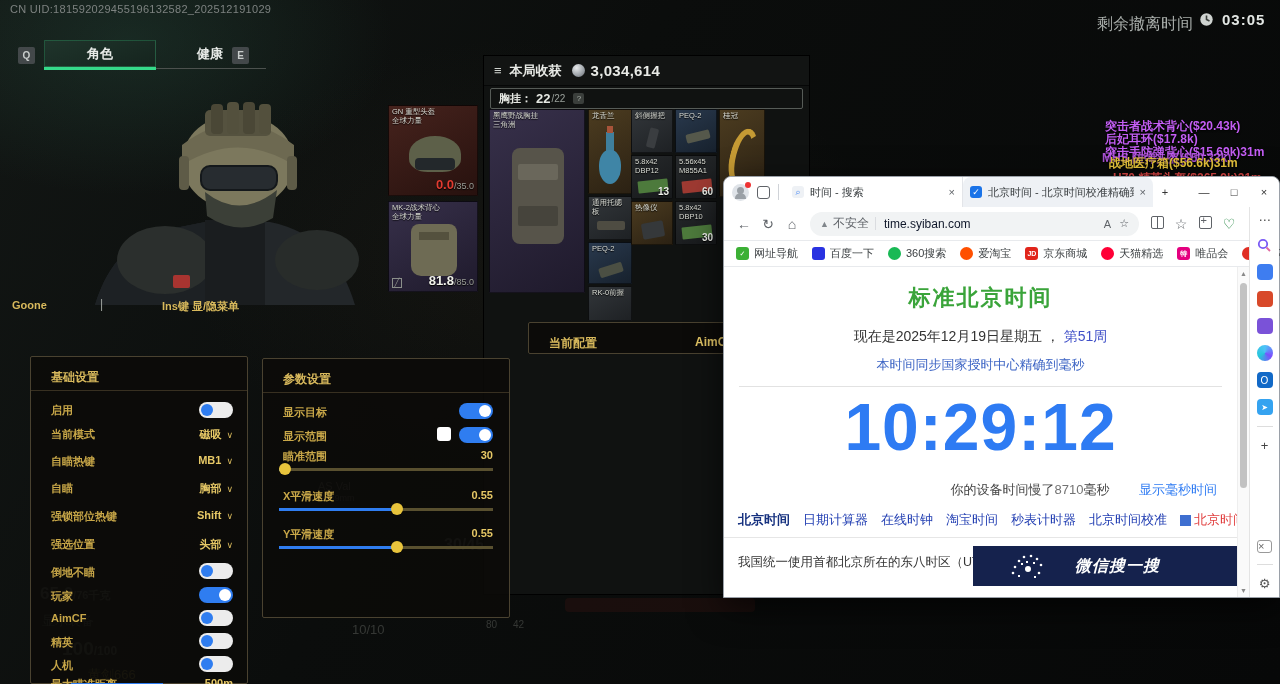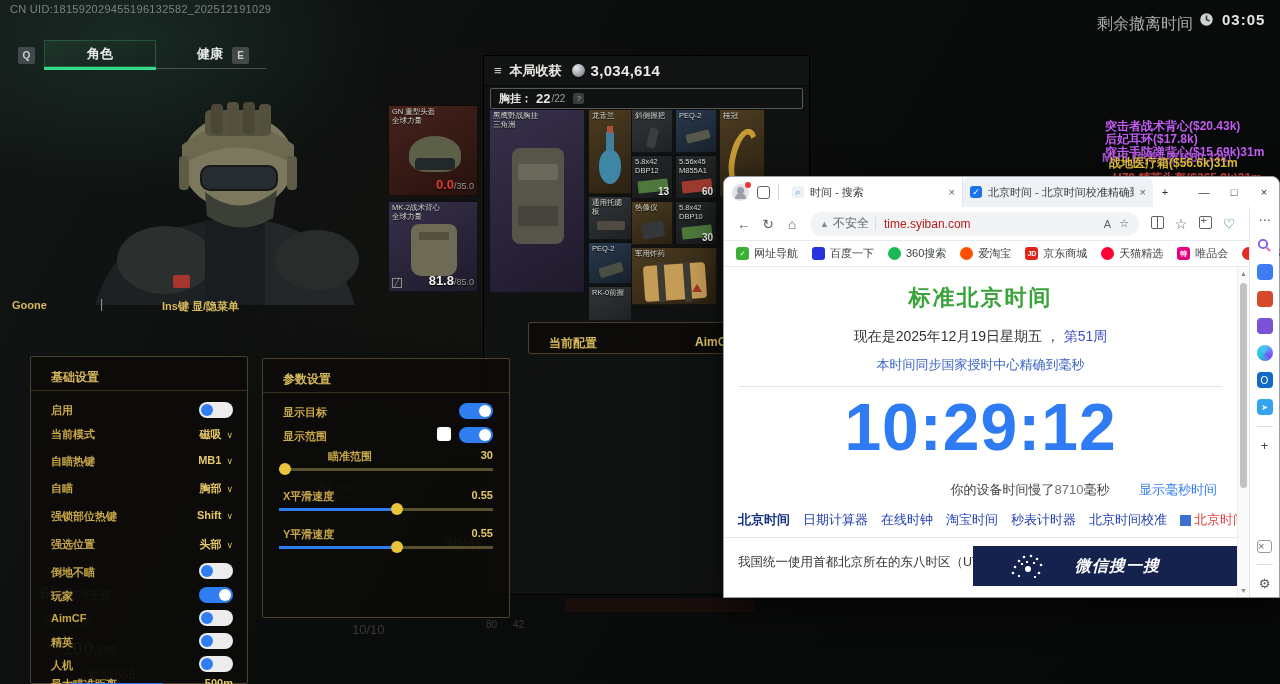--- a/index.html
+++ b/index.html
@@ -100,21 +100,21 @@
   .btab .x{margin-left:6px;color:#5f6368;font-size:11px;}
   .btab.active{background:#eef1f5;border-radius:8px 8px 0 0;}
   .winbtn{width:30px;height:28px;display:flex;align-items:center;justify-content:center;color:#333;font-size:11px;}
   .navbar{height:34px;display:flex;align-items:center;padding:0 8px;border-bottom:1px solid #e8eaed;background:#fff;}
   .navic{width:24px;text-align:center;color:#5f6368;font-size:14px;}
   .addr{flex:1;height:24px;background:#f1f3f4;border-radius:12px;display:flex;align-items:center;
     padding:0 10px;margin:0 6px;font-size:12px;color:#3c4043;}
   .addr .warn{color:#80868b;font-size:9px;margin-right:4px;}
   .addr .sec{color:#5f6368;margin-right:6px;}
   .addr .sep{width:1px;height:13px;background:#dadce0;margin-right:8px;}
-  .addr .url{color:#b91c1c;flex:1;}
+  .addr .url{color:#0f172a;flex:1;}
   .addr .aic{color:#5f6368;font-size:11px;margin-left:8px;}
   .mini-shape{width:13px;height:13px;border:1.5px solid #5f6368;border-radius:2px;position:relative;}
   .mini-split::after{content:"";position:absolute;left:5px;top:0;bottom:0;width:1.5px;background:#5f6368;}
   .mini-plus::after{content:"+";position:absolute;left:1px;top:-3px;font-size:11px;color:#5f6368;}
   .bookbar{height:26px;display:flex;align-items:center;gap:14px;padding:0 12px;border-bottom:1px solid #e8eaed;background:#fff;}
   .bm{display:flex;align-items:center;font-size:11px;color:#3c4043;white-space:nowrap;}
   .bm .ic{width:13px;height:13px;border-radius:3px;margin-right:5px;display:flex;align-items:center;justify-content:center;
     color:#fff;font-size:7px;font-weight:bold;}
   .content{flex:1;background:#fff;position:relative;overflow:hidden;text-align:center;}
   .pg-title{margin-top:16px;font-size:22px;font-weight:bold;color:#3aa43a;letter-spacing:2px;}
@@ -274,27 +274,20 @@
     </div>
     <div class="slot t-gold" style="left:147px;top:145px;width:42px;height:44px;">
       <div class="nm">热像仪</div>
       <div class="abs" style="left:10px;top:20px;width:22px;height:16px;background:#35383a;border-radius:2px;transform:rotate(-10deg);"></div>
     </div>
     <div class="slot t-dark" style="left:191px;top:145px;width:42px;height:44px;">
       <div class="nm"><span>5.8x42</span><br><span>DBP10</span></div>
       <div class="abs" style="left:6px;top:24px;width:30px;height:12px;background:#4d7a3c;border-radius:1px;transform:rotate(-6deg);"></div>
       <div class="ct">30</div>
     </div>
-    <div class="slot t-gold" style="left:147px;top:191px;width:86px;height:58px;">
-      <div class="nm">军用炸药</div>
-      <div class="abs" style="left:12px;top:16px;width:62px;height:36px;background:#c59c56;border-radius:4px;transform:rotate(-4deg);"></div>
-      <div class="abs" style="left:26px;top:14px;width:7px;height:40px;background:#3c3a32;transform:rotate(-4deg);"></div>
-      <div class="abs" style="left:52px;top:14px;width:7px;height:40px;background:#3c3a32;transform:rotate(-4deg);"></div>
-      <div class="abs" style="left:60px;top:36px;width:0;height:0;border-left:5px solid transparent;border-right:5px solid transparent;border-bottom:8px solid #a33526;"></div>
-    </div>
     <div class="slot t-gold" style="left:235px;top:53px;width:46px;height:88px;">
       <div class="nm">桂冠</div>
       <div class="abs" style="left:10px;top:18px;width:26px;height:58px;border:6px solid #c59a34;border-radius:50%;border-right-color:transparent;transform:rotate(14deg);"></div>
     </div>
   </div>
 
   <div class="abs playerrow nowrap" style="left:12px;top:299px;">Goone</div>
   <div class="abs nowrap" style="left:100px;top:297px;color:#9aa09b;font-size:12px;">|</div>
   <div class="abs playerrow nowrap" style="left:162px;top:299px;">Ins键 显/隐菜单</div>
 
@@ -336,21 +329,21 @@
   </div>
 
   <div class="abs cpanel" style="left:262px;top:358px;width:248px;height:260px;">
     <div class="ttl">参数设置</div>
     <div class="tdiv"></div>
     <div class="crow-label" style="left:20px;top:46px;">显示目标</div>
     <div class="tg on" style="right:16px;top:44px;"></div>
     <div class="crow-label" style="left:20px;top:70px;">显示范围</div>
     <div class="chk" style="right:58px;top:68px;"></div>
     <div class="tg on" style="right:16px;top:68px;"></div>
-    <div class="crow-label" style="left:20px;top:90px;margin-left:45px;">瞄准范围</div>
+    <div class="crow-label" style="left:20px;top:90px;">瞄准范围</div>
     <div class="crow-val" style="right:16px;top:90px;">30</div>
     <div class="slider" style="left:16px;right:16px;top:104px;">
       <div class="track"></div>
         <div class="fill" style="width:2%;"></div>
         <div class="knob" style="left:3%;"></div>
       </div>
     <div class="crow-label" style="left:20px;top:130px;">X平滑速度</div>
     <div class="crow-val" style="right:16px;top:130px;">0.55</div>
     <div class="slider" style="left:16px;right:16px;top:144px;">
       <div class="track"></div>

